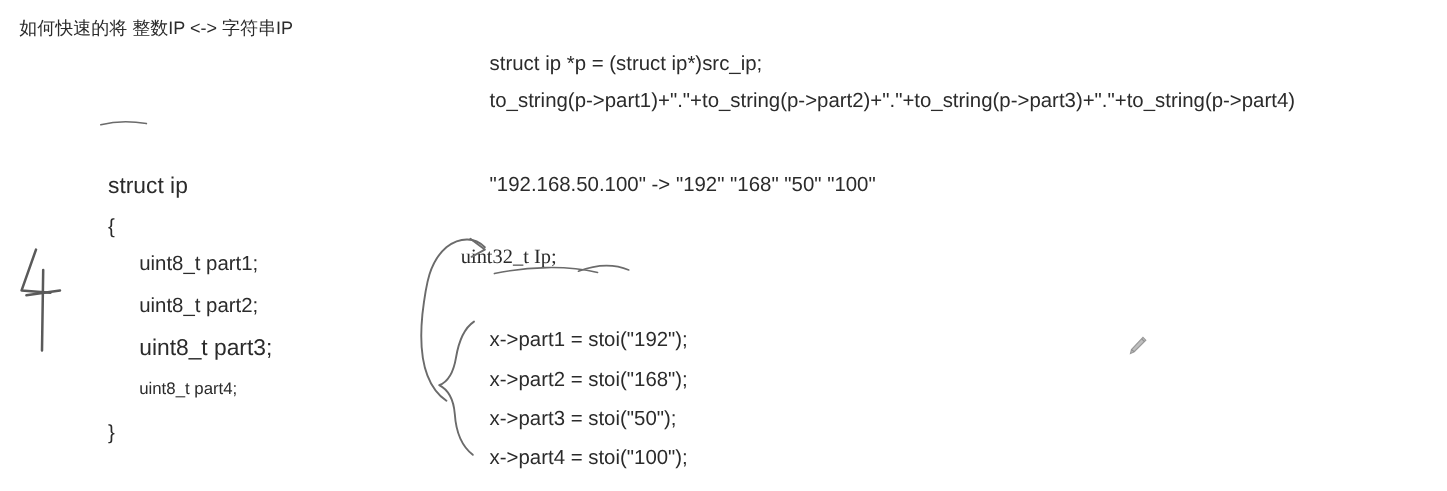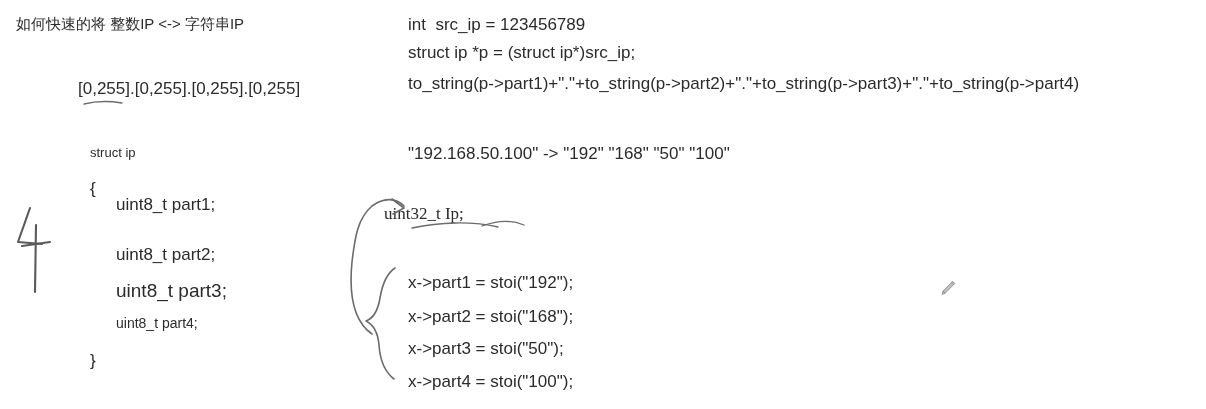--- a/index.html
+++ b/index.html
@@ -26,23 +26,23 @@
     position: absolute;
     white-space: pre;
     line-height: 1;
     color: #2b2b2b;
   }
 
   
   .title        { left: 16px;  top: 16px;  font-size: 15px; }
   .range-line   { left: 78px;  top: 80px;  font-size: 17px; }
 
-  .struct-head  { left: 90px;  top: 146px; font-size: 13px; }
+  .struct-head  { left: 90px;  top: 146px; font-size: 19px; }
   .struct-open  { left: 90px;  top: 180px; font-size: 17px; }
-  .field-1      { left: 116px; top: 196px; font-size: 17px; }
+  .field-1      { left: 116px; top: 211px; font-size: 17px; }
   .field-2      { left: 116px; top: 246px; font-size: 17px; }
   .field-3      { left: 116px; top: 281px; font-size: 19px; }
   .field-4      { left: 116px; top: 316px; font-size: 14px; }
   .struct-close { left: 90px;  top: 352px; font-size: 17px; }
 
   
   .decl-1       { left: 408px; top: 16px;  font-size: 17px; }
   .decl-2       { left: 408px; top: 44px;  font-size: 17px; }
   .tostring     { left: 408px; top: 75px;  font-size: 17px; }
 
@@ -88,37 +88,35 @@
     height: 24px;
   }
 </style>
 </head>
 <body>
 
 <div class="canvas">
 
   <div class="txt title">如何快速的将 整数IP &lt;-&gt; 字符串IP</div>
 
-  <div class="txt range-line">[0,255].[0,255].[0,255].[0,255]</div>
 
   <div class="txt struct-head">struct ip</div>
 
   <div class="txt struct-open">{</div>
 
   <div class="txt field-1">uint8_t part1;</div>
 
   <div class="txt field-2">uint8_t part2;</div>
 
   <div class="txt field-3">uint8_t part3;</div>
 
   <div class="txt field-4">uint8_t part4;</div>
 
   <div class="txt struct-close">}</div>
 
-  <div class="txt decl-1">int  src_ip = 123456789</div>
 
   <div class="txt decl-2">struct ip *p = (struct ip*)src_ip;</div>
 
   <div class="txt tostring">to_string(p-&gt;part1)+"."+to_string(p-&gt;part2)+"."+to_string(p-&gt;part3)+"."+to_string(p-&gt;part4)</div>
 
   <div class="txt example">"192.168.50.100" -&gt; "192" "168" "50" "100"</div>
 
   <div class="txt code-1">uint32_t Ip;</div>
 
 

